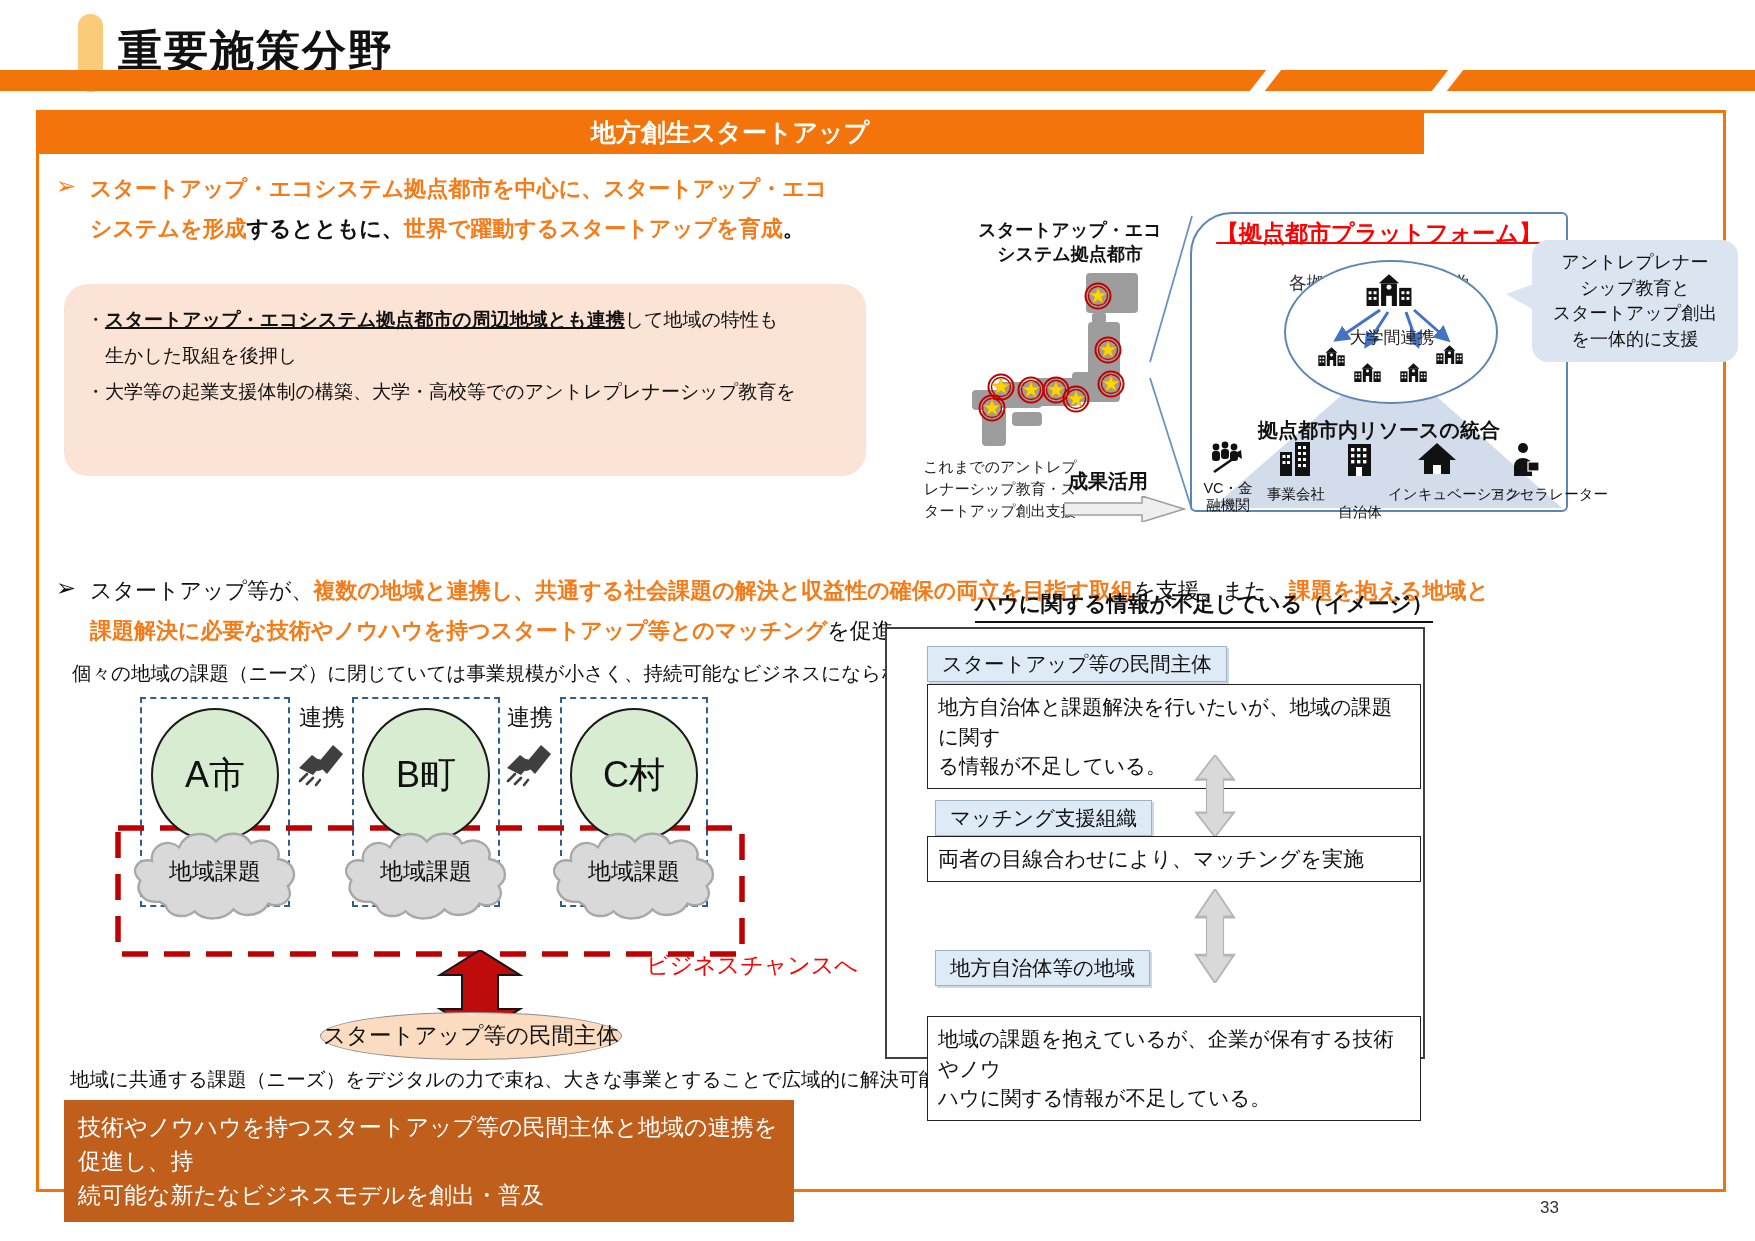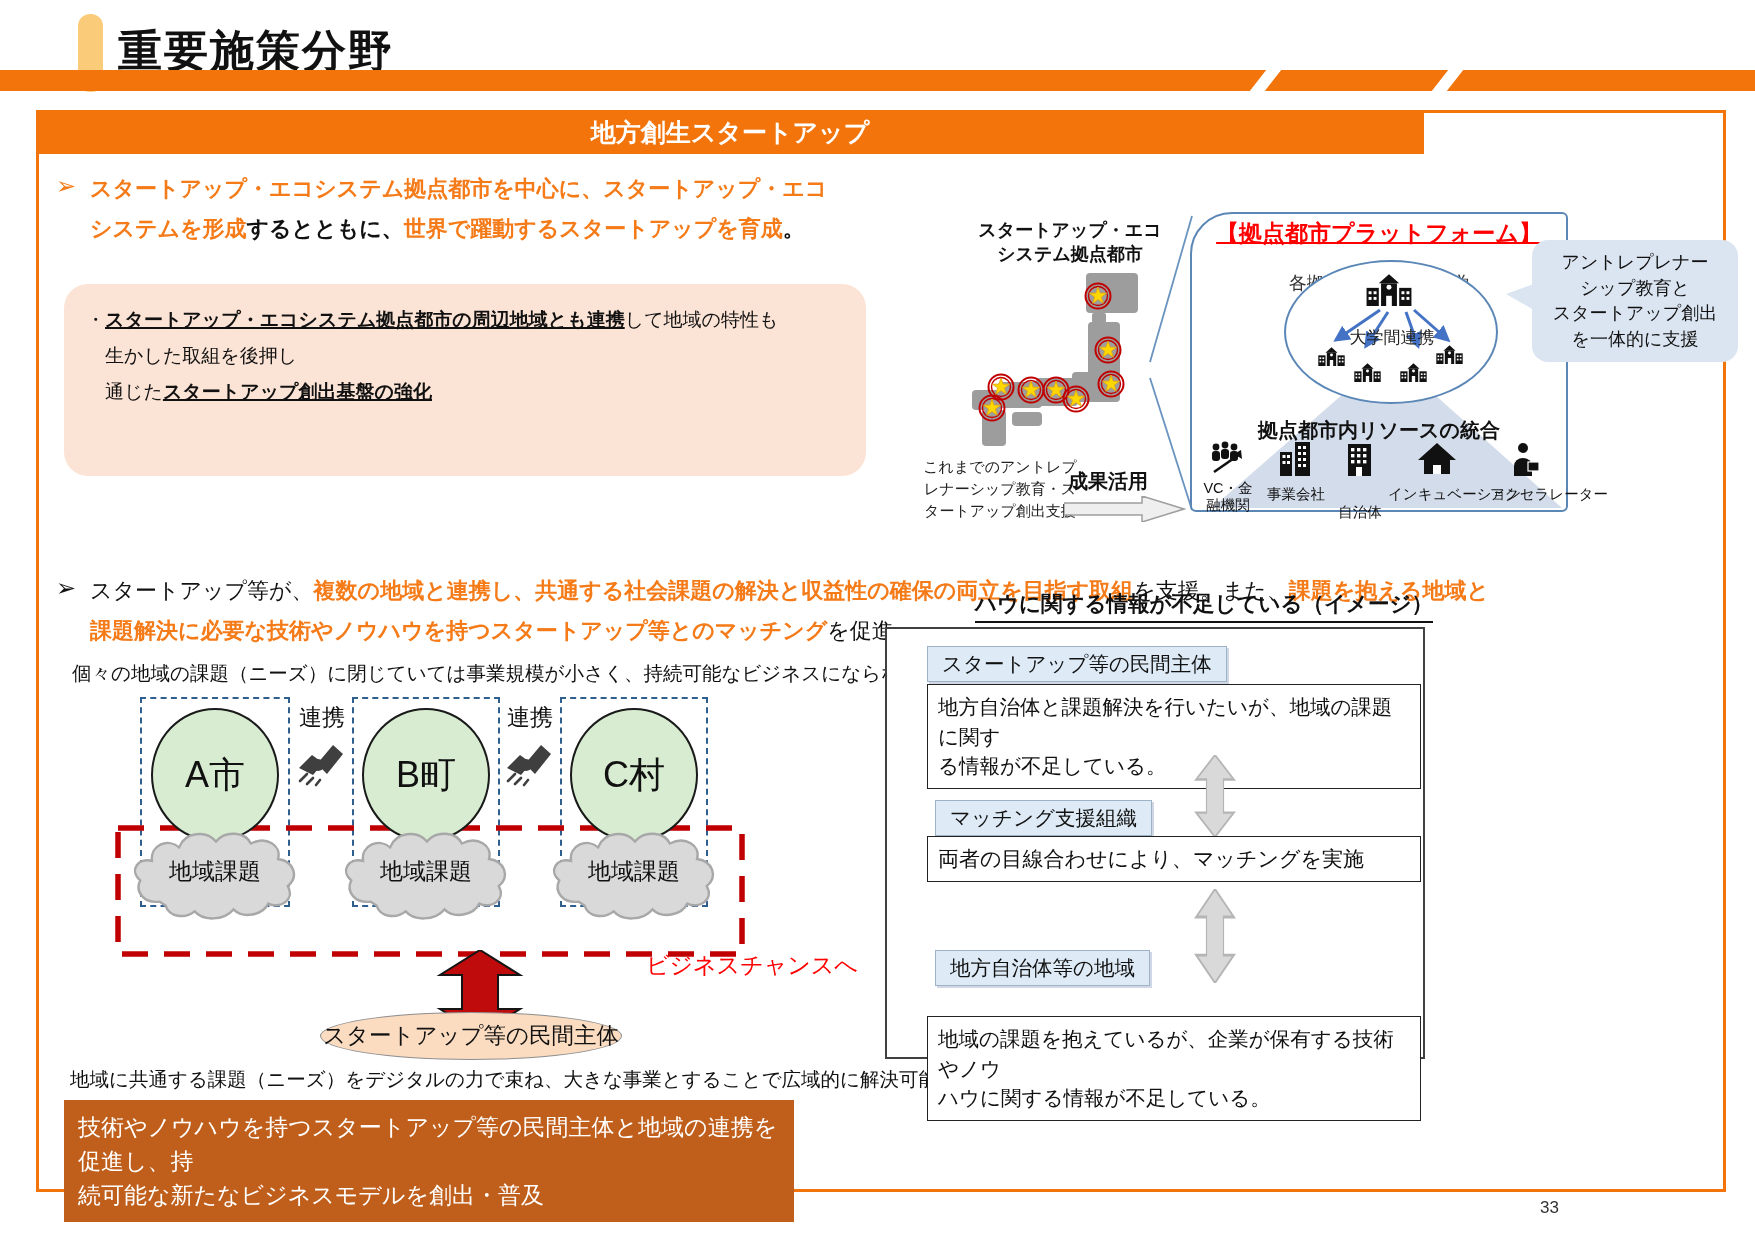--- a/index.html
+++ b/index.html
@@ -136,21 +136,21 @@
   <div class="abs b1line" style="left:90px; top:174px;">
     <span class="orange">スタートアップ・エコシステム拠点都市を中心に、スタートアップ・エコ</span>
   </div>
   <div class="abs b1line" style="left:90px; top:214px;">
     <span class="orange">システムを形成</span><span>するとともに、</span><span class="orange">世界で躍動するスタートアップを育成</span><span>。</span>
   </div>
 
   <div class="abs note-box">
     <div><span>・</span><span class="bu">スタートアップ・エコシステム拠点都市の周辺地域とも連携</span><span>して地域の特性も</span></div>
     <div class="indent">生かした取組を後押し</div>
-    <div class="indent"><span>通じた</span><span class="bu">スタートアップ創出基盤の強化</span></div>
+    <div>・大学等の起業支援体制の構築、大学・高校等でのアントレプレナーシップ教育を</div>
   </div>
 
   <div class="abs map-title ctr pre">スタートアップ・エコ
 システム拠点都市</div>
   <svg class="abs" style="left:958px; top:262px;" width="192" height="192" viewBox="0 0 192 192">
     <g fill="#9D9D9D">
       <rect x="128" y="11" width="52" height="40" rx="4"></rect>
       <rect x="134" y="51" width="14" height="10" rx="2"></rect>
       <rect x="130" y="60" width="32" height="62" rx="4"></rect>
       <rect x="114" y="110" width="48" height="30" rx="4"></rect>

